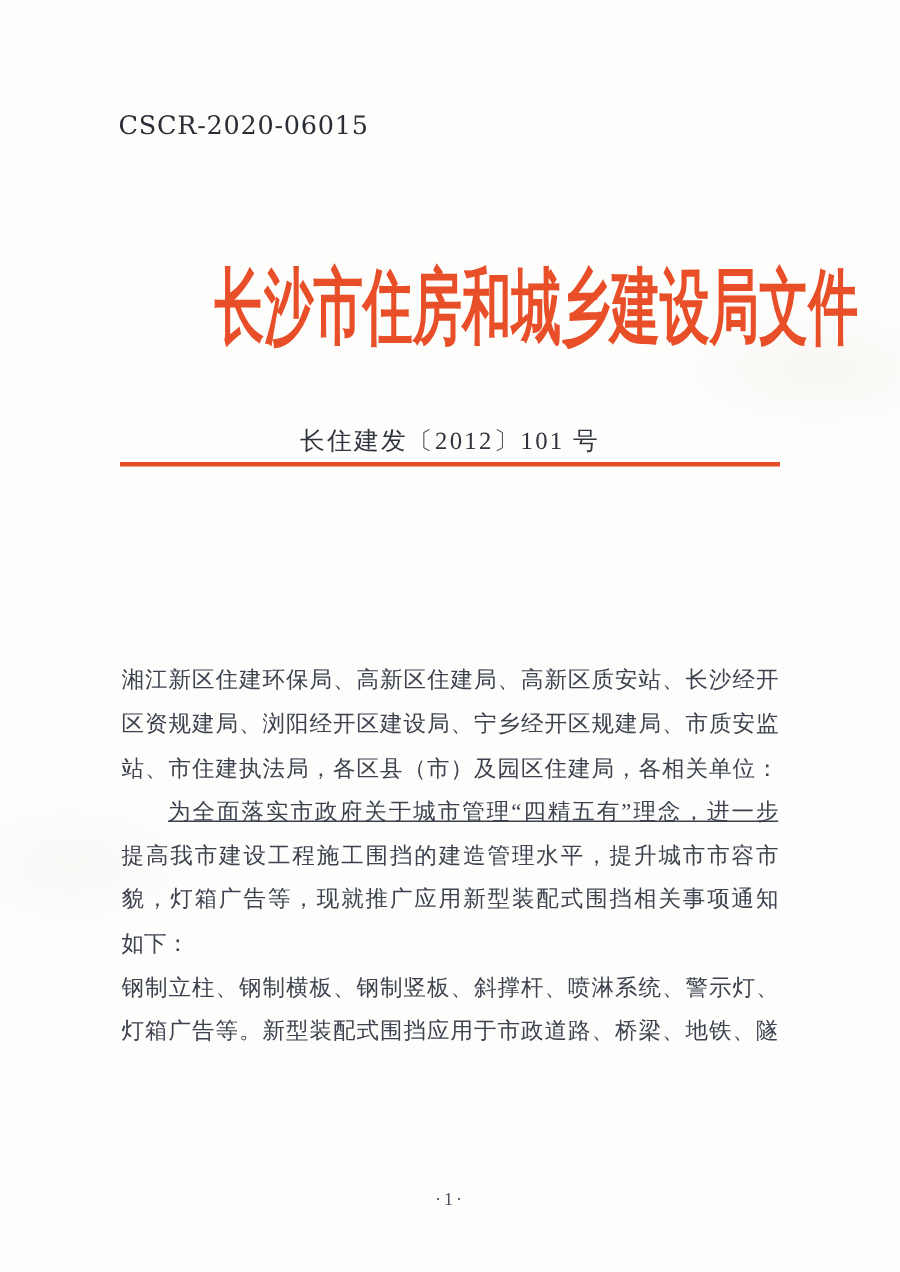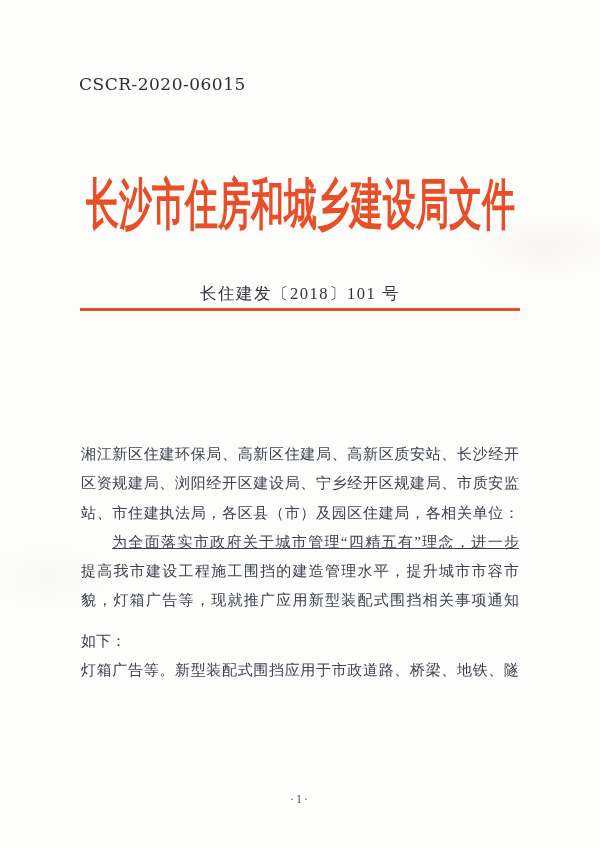--- a/index.html
+++ b/index.html
@@ -16,21 +16,21 @@
       radial-gradient(ellipse 110px 60px at 8% 68%, rgba(236,233,227,0.25), transparent 70%),
       #fdfdfc;
   }
   .doc-code {
     position: absolute; left: 79px; top: 74px;
     font-size: 17px; letter-spacing: 0.5px; color: #2a2e37;
     font-family: "DejaVu Serif", "Liberation Serif", serif;
   }
   .masthead {
     position: absolute; left: 0; top: 172px; width: 600px; height: 64px;
-    display: flex; align-items: center; justify-content: center;
+    display: flex; align-items: center; 
   }
   .masthead-text {
     font-size: 55px; font-weight: bold; line-height: 1;
     white-space: nowrap; color: #e84f28;
     transform: scaleX(0.60); transform-origin: 50% 50%;
   }
   .doc-number {
     position: absolute; left: 0; top: 283px; width: 600px;
     text-align: center; font-size: 16.5px; letter-spacing: 1.5px; color: #30343e;
   }
@@ -46,49 +46,50 @@
   .body-block {
     position: absolute; left: 81px; top: 440px; width: 438px;
     font-size: 15px; color: #3d424e;
   }
   .line {
     height: 29.3px; line-height: 29.3px;
     text-align: justify; text-align-last: justify; text-justify: inter-character;
     overflow: hidden;
   }
   .line.indent { padding-left: 31px; text-decoration: underline; }
-  .line.short { text-align: right; text-align-last: left; margin-top: 11px; }
+  .line.short { text-align: right; text-align-last: left; }
   .line.gap { margin-top: 7px; }
   .page-no {
     position: absolute; left: 0; top: 792px; width: 600px;
     text-align: center; font-size: 12px; letter-spacing: 2px; color: #4c515c;
   }
 </style>
 </head>
 <body>
 
 <div class="page">
 
   <div class="doc-code">CSCR-2020-06015</div>
 
   <div class="masthead">
     <span class="masthead-text">长沙市住房和城乡建设局文件</span>
   </div>
 
-  <div class="doc-number">长住建发〔2018〕101 号</div>
+  <div class="doc-number">长住建发〔2012〕101 号</div>
 
   <div class="red-rule"></div>
 
 
   <div class="body-block">
     <div class="line">湘江新区住建环保局、高新区住建局、高新区质安站、长沙经开</div>
     <div class="line">区资规建局、浏阳经开区建设局、宁乡经开区规建局、市质安监</div>
     <div class="line">站、市住建执法局，各区县（市）及园区住建局，各相关单位：</div>
     <div class="line indent">为全面落实市政府关于城市管理“四精五有”理念，进一步</div>
     <div class="line">提高我市建设工程施工围挡的建造管理水平，提升城市市容市</div>
     <div class="line">貌，灯箱广告等，现就推广应用新型装配式围挡相关事项通知</div>
     <div class="line short">如下：</div>
+    <div class="line">钢制立柱、钢制横板、钢制竖板、斜撑杆、喷淋系统、警示灯、</div>
     <div class="line">灯箱广告等。新型装配式围挡应用于市政道路、桥梁、地铁、隧</div>
   </div>
 
   <div class="page-no">·1·</div>
 
 </div>
 
 </body></html>

